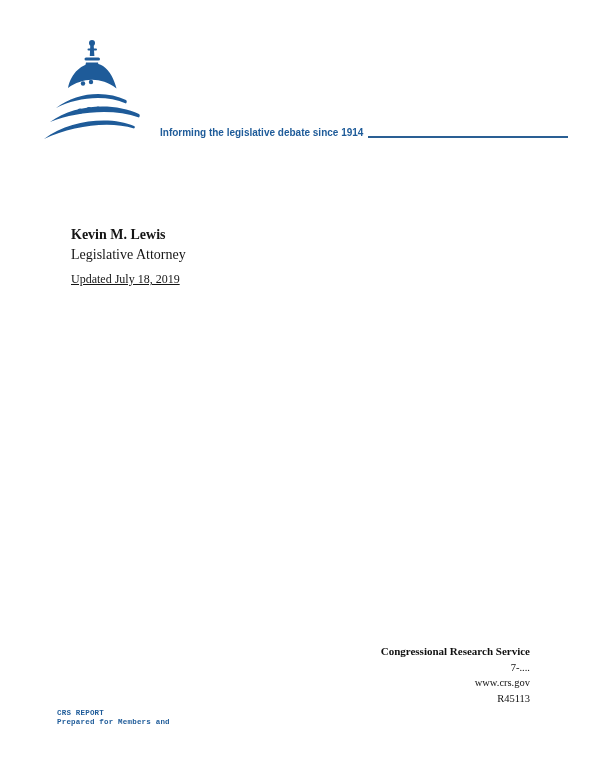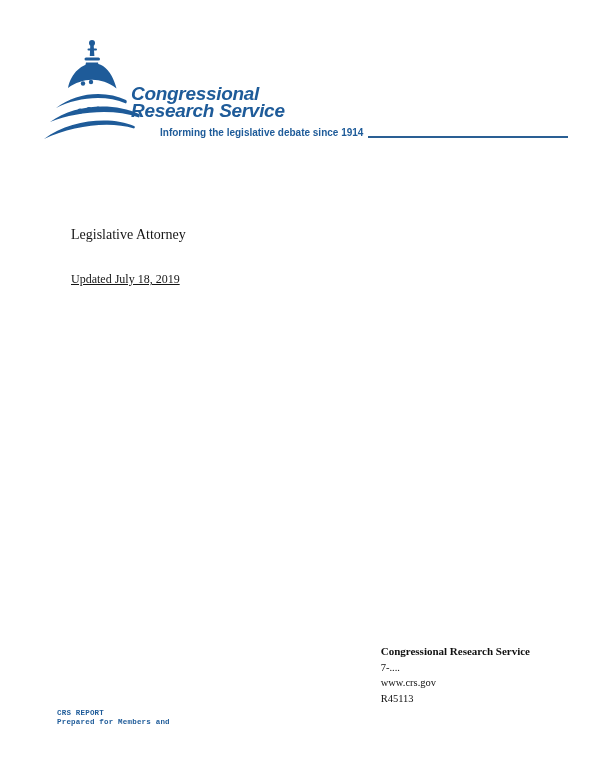--- a/index.html
+++ b/index.html
@@ -84,21 +84,21 @@
     top: 272px;
     font-size: 12px;
     text-decoration: underline;
   }
 
   
   .footer-right {
     position: absolute;
     right: 70px;
     top: 644px;
-    text-align: left;
+    text-align: right;
     font-size: 10.5px;
     line-height: 15.5px;
     color: #111111;
   }
   .footer-right .org {
     font-weight: bold;
     font-size: 11px;
   }
 
   
@@ -152,32 +152,29 @@
       <circle cx="38" cy="75" r="2.6"></circle>
       <circle cx="47" cy="73.5" r="2.6"></circle>
       <circle cx="56" cy="73" r="2.6"></circle>
 
       <path d="M8 86 C32 68 72 66 97 78 C98 79 98 80 97 81.5 C70 72 34 76 8 86 Z"></path>
 
       <path d="M2 103 C28 83 70 80 92 90 C93.2 90.6 93.2 91.6 92 92.4 C66 84.5 30 90 2 103 Z"></path>
     </g>
   </svg>
 
-  <div class="wordmark">
-    <div>Congressional</div>
-    <div>Research Service</div>
-  </div>
 
   <div class="tagline-row">
     <span class="tagline-text">Informing the legislative debate since 1914</span>
     <span class="tagline-rule"></span>
   </div>
 
 
   <div class="byline">
+    <div class="author-name">Kevin M. Lewis</div>
     <div class="author-title">Legislative Attorney</div>
   </div>
   <div class="updated-line">Updated July 18, 2019</div>
 
   <div class="footer-right">
     <div class="org">Congressional Research Service</div>
     <div>7-....</div>
     <div>www.crs.gov</div>
     <div>R45113</div>
   </div>

